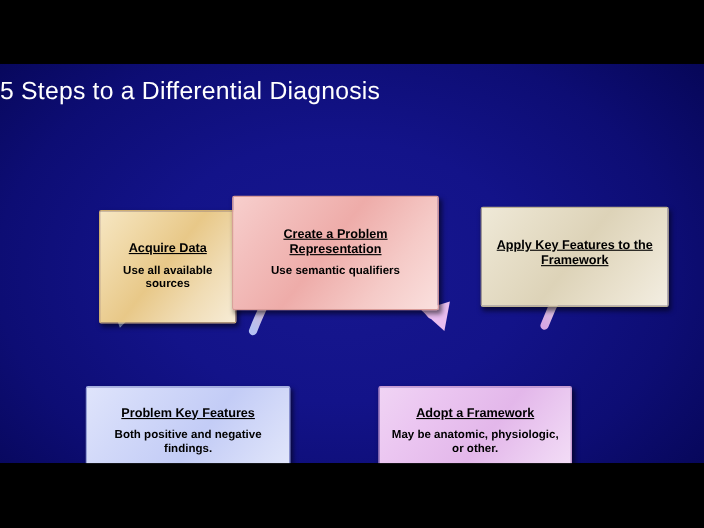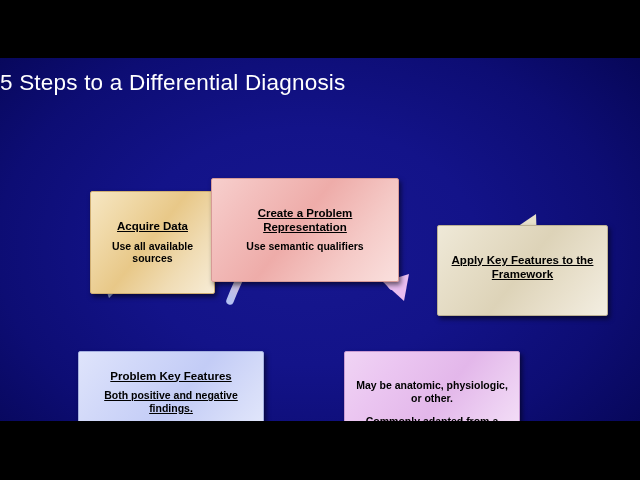--- a/index.html
+++ b/index.html
@@ -100,34 +100,33 @@
   }
   #box2 .hd { font-size: 11.5px; }
   #box2 .bd { font-size: 10.5px; }
 
   
   #box3 {
     left: 437px; top: 130px; width: 171px; height: 91px;
     background: linear-gradient(128deg,
         #efe9d8 0%, #e7dfc9 22%, #ddd3b8 50%, #e9e1cd 76%, #f3eee2 100%);
     border: 1px solid #bcb194;
-    margin-top: 37px;
   }
   #box3 .hd { font-size: 11.5px; }
   #box3 .bd { font-size: 10.5px; }
 
   
   #box4 {
     left: 78px; top: 293px; width: 186px; height: 117px;
     background: linear-gradient(128deg,
         #dfe4fb 0%, #d2d9f9 22%, #c3ccf6 50%, #d8def9 76%, #eaeefd 100%);
     border: 1px solid #a5b0e0;
   }
   #box4 .hd { font-size: 11.5px; }
-  #box4 .bd { font-size: 10.5px; text-decoration: underline; }
+  #box4 .bd { font-size: 10.5px; }
 
   
   #box5 {
     left: 344px; top: 293px; width: 176px; height: 117px;
     background: linear-gradient(128deg,
         #f0d4f4 0%, #ebc6f1 22%, #e3b7ea 50%, #eed2f3 76%, #f8e9fa 100%);
     border: 1px solid #c99bd3;
   }
   #box5 .hd { font-size: 11.5px; }
   #box5 .bd { font-size: 10.5px; }
@@ -209,20 +208,21 @@
       <div class="hd">Apply Key Features to the Framework</div>
     </div>
 
     <div class="box" id="box4">
       <div class="hd">Problem Key Features</div>
       <div class="bd">Both positive and negative findings.</div>
       <div class="bd">May be from history, exam, labs, other tests, or chart review.</div>
     </div>
 
     <div class="box" id="box5">
+      <div class="hd">Adopt a Framework</div>
       <div class="bd">May be anatomic, physiologic, or other.</div>
       <div class="bd">Commonly adapted from  a reference source.</div>
     </div>
 
   </div>
 
   <div class="bar top"></div>
   <div class="bar bottom"></div>
 
 </div>

